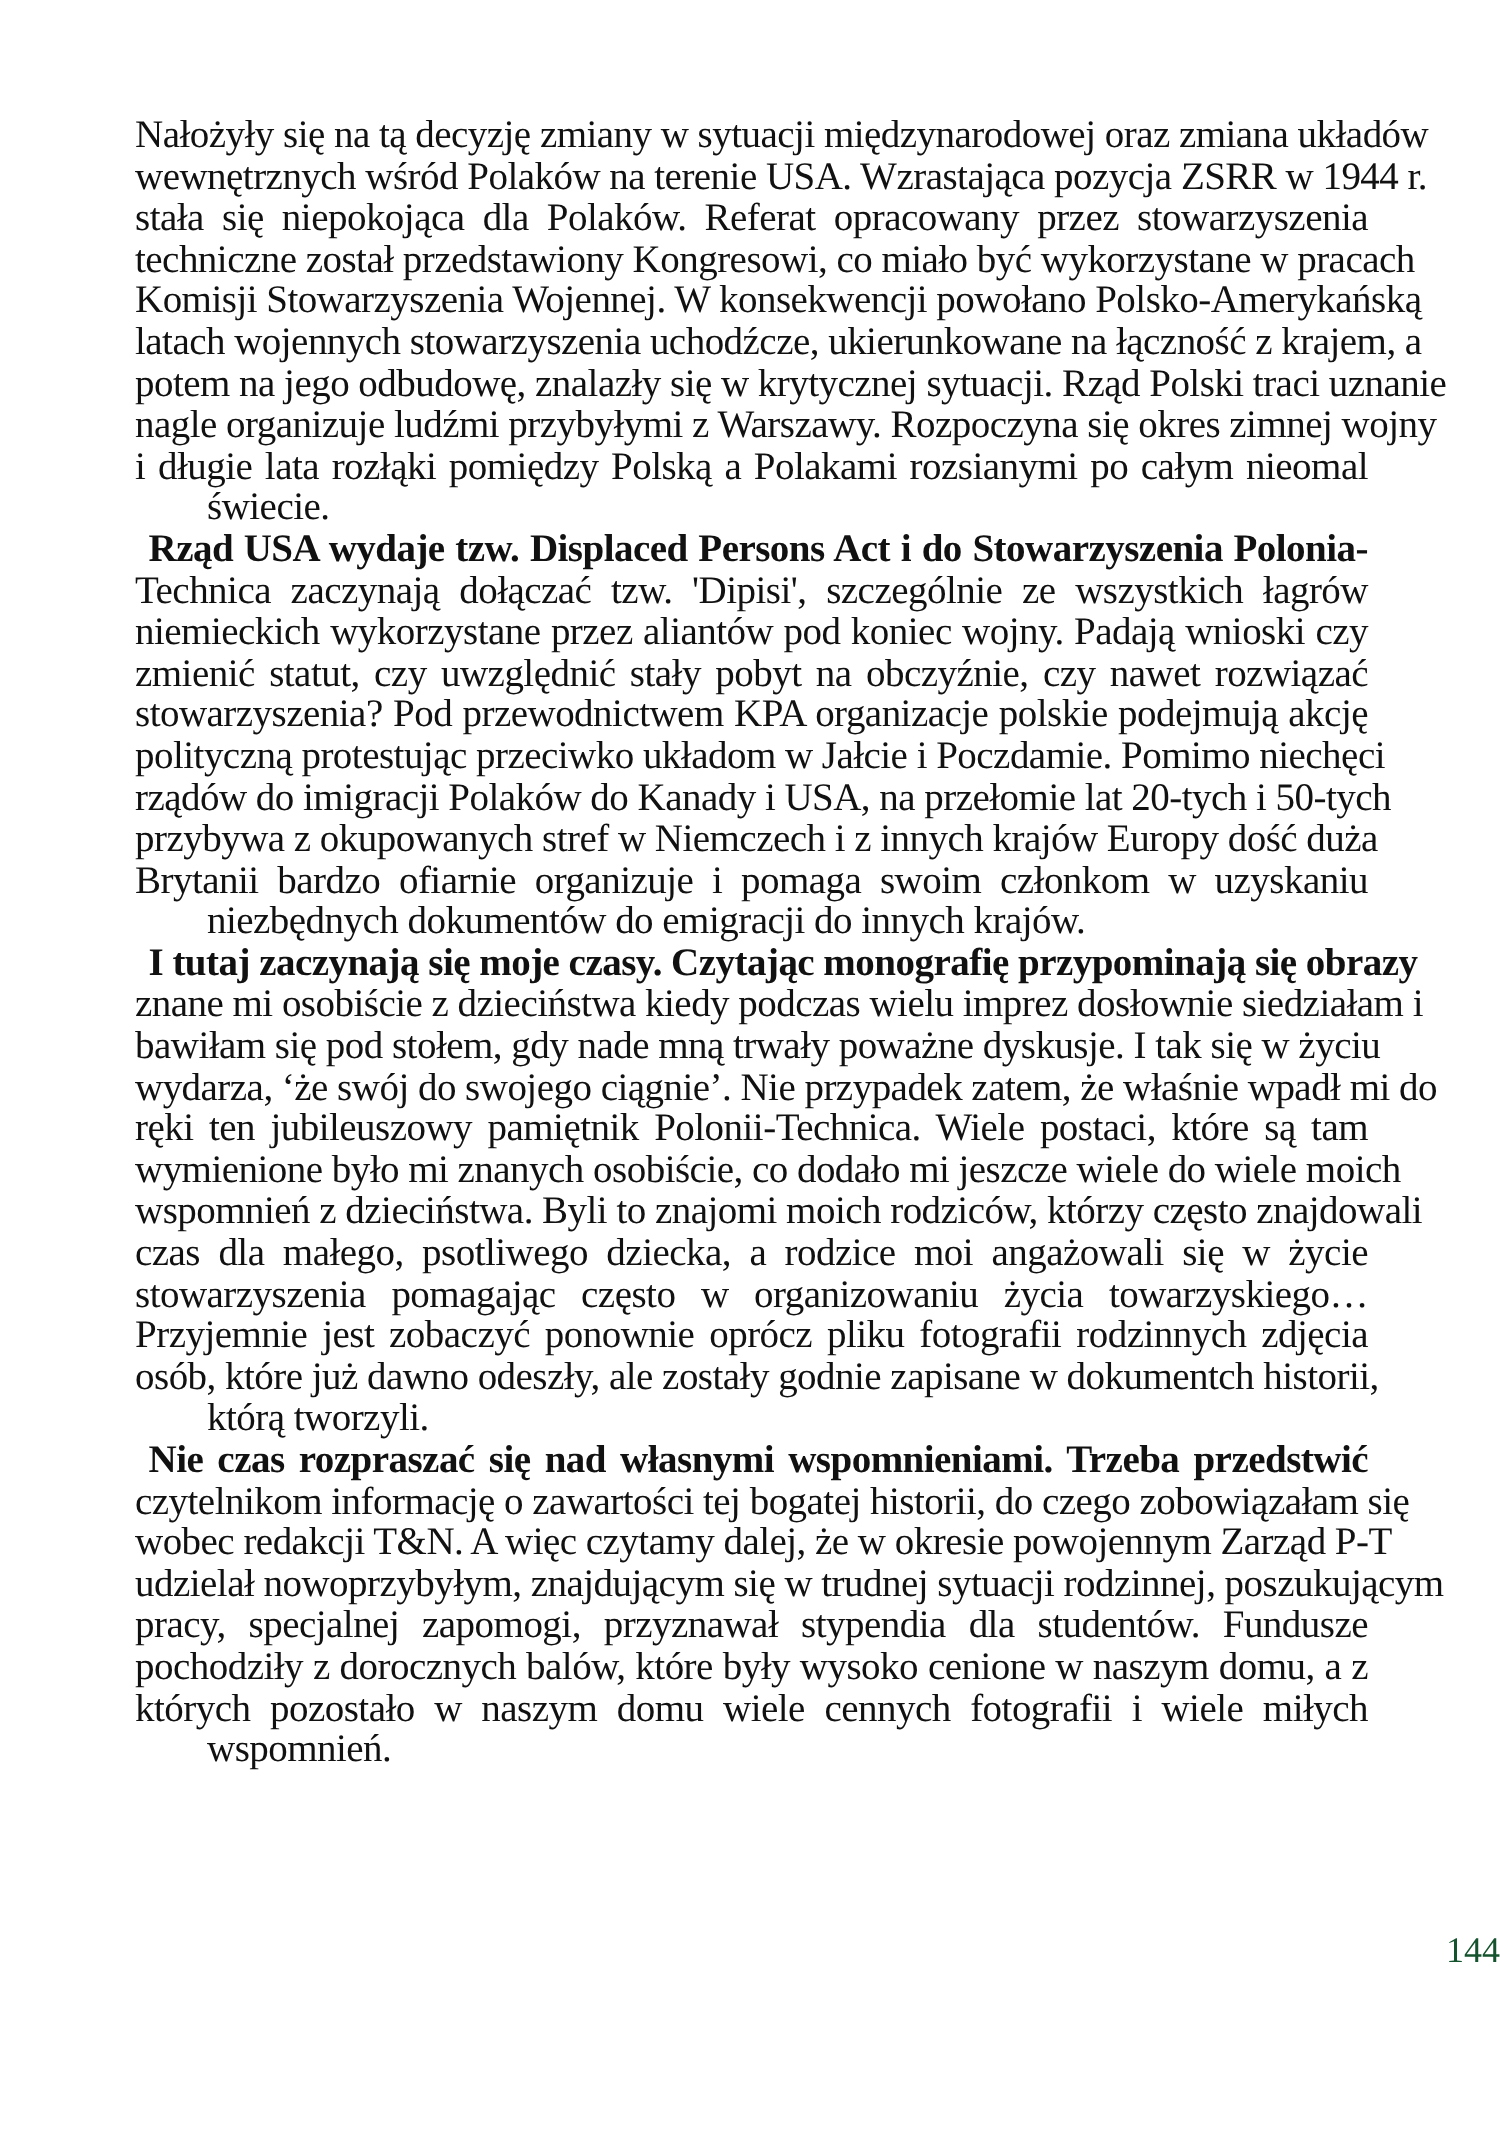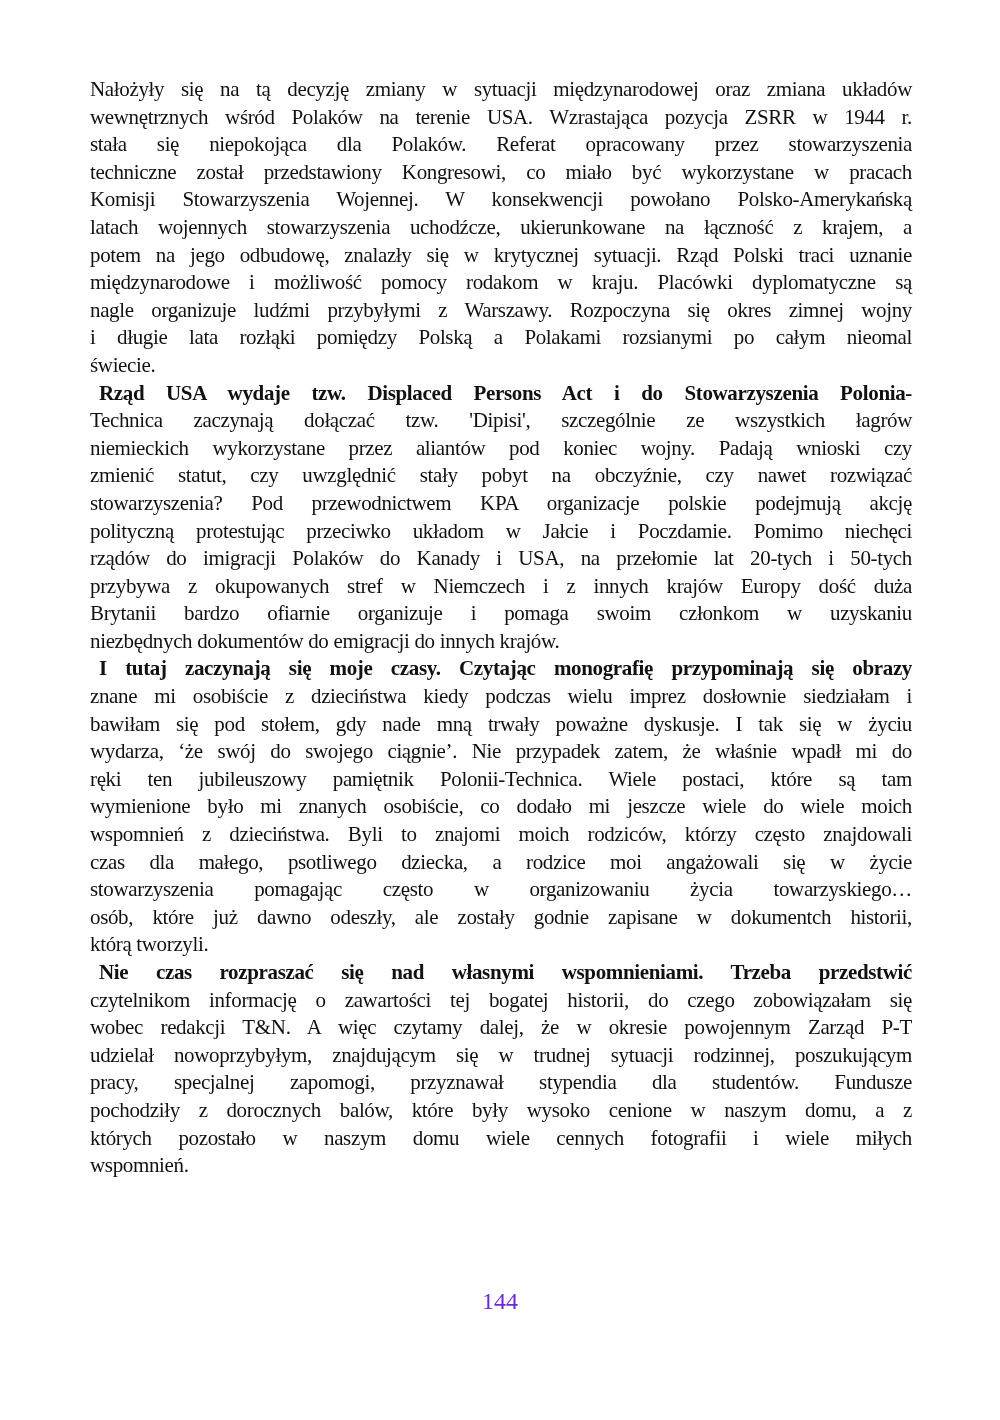--- a/index.html
+++ b/index.html
@@ -1,45 +1,44 @@
 <!DOCTYPE html>
 <html><head>
 <meta charset="utf-8">
 <style>
   html, body { margin: 0; padding: 0; background: #ffffff; }
   body { width: 1000px; height: 1420px; position: relative; overflow: hidden; }
   .page {
     position: absolute; left: 90px; top: 76px; width: 822px;
-    font-family: "Liberation Serif", serif; font-size: 21px; color: #111111;
+    font-family: "Liberation Serif", serif; font-size: 26px; color: #111111;
   }
   .line {
     display: block; height: 27.6px; line-height: 27.6px;
     white-space: nowrap; text-align: justify; text-align-last: justify;
     letter-spacing: -0.35px;
   }
-  .line.last { text-align-last: left; }
+  .line.last { text-align-last: left; margin-left: 48px; }
   .line.indent { padding-left: 9px; font-weight: bold; }
   .page-number {
-    position: absolute; left: 0; width: 1000px; top: 1288px; text-align: center;
-    font-family: "Liberation Serif", serif; font-size: 24px; color: #6d28d9;
+    position: absolute; left: 0; width: 1000px; top: 1288px; text-align: right;
+    font-family: "Liberation Serif", serif; font-size: 24px; color: #14532d;
   }
 </style>
 </head>
 <body>
 
 <div class="page">
   <div id="p0">
       <span class="line">Nałożyły się na tą decyzję zmiany w sytuacji międzynarodowej oraz zmiana układów</span>
       <span class="line">wewnętrznych wśród Polaków na terenie USA. Wzrastająca pozycja ZSRR w 1944 r.</span>
       <span class="line">stała się niepokojąca dla Polaków. Referat opracowany przez stowarzyszenia</span>
       <span class="line">techniczne został przedstawiony Kongresowi, co miało być wykorzystane w pracach</span>
       <span class="line">Komisji Stowarzyszenia Wojennej. W konsekwencji powołano Polsko-Amerykańską</span>
       <span class="line">latach wojennych stowarzyszenia uchodźcze, ukierunkowane na łączność z krajem, a</span>
       <span class="line">potem na jego odbudowę, znalazły się w krytycznej sytuacji. Rząd Polski traci uznanie</span>
-      <span class="line">międzynarodowe i możliwość pomocy rodakom w kraju. Placówki dyplomatyczne są</span>
       <span class="line">nagle organizuje ludźmi przybyłymi z Warszawy. Rozpoczyna się okres zimnej wojny</span>
       <span class="line">i długie lata rozłąki pomiędzy Polską a Polakami rozsianymi po całym nieomal</span>
       <span class="line last">świecie.</span>
     </div>
   <div id="p1">
       <span class="line indent">Rząd USA wydaje tzw. Displaced Persons Act i do Stowarzyszenia Polonia-</span>
       <span class="line">Technica zaczynają dołączać tzw. 'Dipisi', szczególnie ze wszystkich łagrów</span>
       <span class="line">niemieckich wykorzystane przez aliantów pod koniec wojny. Padają wnioski  czy</span>
       <span class="line">zmienić statut, czy uwzględnić stały pobyt na obczyźnie, czy nawet rozwiązać</span>
       <span class="line">stowarzyszenia? Pod przewodnictwem KPA organizacje polskie podejmują akcję</span>
@@ -52,20 +51,21 @@
   <div id="p2">
       <span class="line indent">I tutaj zaczynają się moje czasy. Czytając monografię przypominają się obrazy</span>
       <span class="line">znane mi osobiście z dzieciństwa kiedy podczas wielu imprez dosłownie siedziałam  i</span>
       <span class="line">bawiłam się pod stołem, gdy nade mną trwały poważne dyskusje. I tak się w życiu</span>
       <span class="line">wydarza, ‘że swój do swojego ciągnie’. Nie przypadek zatem, że właśnie wpadł mi do</span>
       <span class="line">ręki ten jubileuszowy pamiętnik Polonii-Technica. Wiele postaci, które są tam</span>
       <span class="line">wymienione było mi znanych osobiście, co dodało mi jeszcze wiele do wiele moich</span>
       <span class="line">wspomnień z dzieciństwa. Byli to znajomi moich rodziców, którzy często znajdowali</span>
       <span class="line">czas dla małego, psotliwego dziecka, a rodzice moi angażowali się w życie</span>
       <span class="line">stowarzyszenia pomagając często w organizowaniu życia towarzyskiego…</span>
+      <span class="line">Przyjemnie jest zobaczyć ponownie  oprócz pliku fotografii rodzinnych  zdjęcia</span>
       <span class="line">osób, które już dawno odeszły, ale zostały godnie zapisane w dokumentch historii,</span>
       <span class="line last">którą tworzyli.</span>
     </div>
   <div id="p3">
       <span class="line indent">Nie czas rozpraszać się nad własnymi wspomnieniami. Trzeba przedstwić</span>
       <span class="line">czytelnikom informację o zawartości tej bogatej historii, do czego zobowiązałam się</span>
       <span class="line">wobec redakcji T&amp;N. A więc czytamy dalej, że w okresie powojennym Zarząd P-T</span>
       <span class="line">udzielał nowoprzybyłym, znajdującym się w trudnej sytuacji rodzinnej, poszukującym</span>
       <span class="line">pracy, specjalnej zapomogi, przyznawał stypendia dla studentów. Fundusze</span>
       <span class="line">pochodziły z dorocznych balów, które były wysoko cenione w naszym domu, a z</span>

